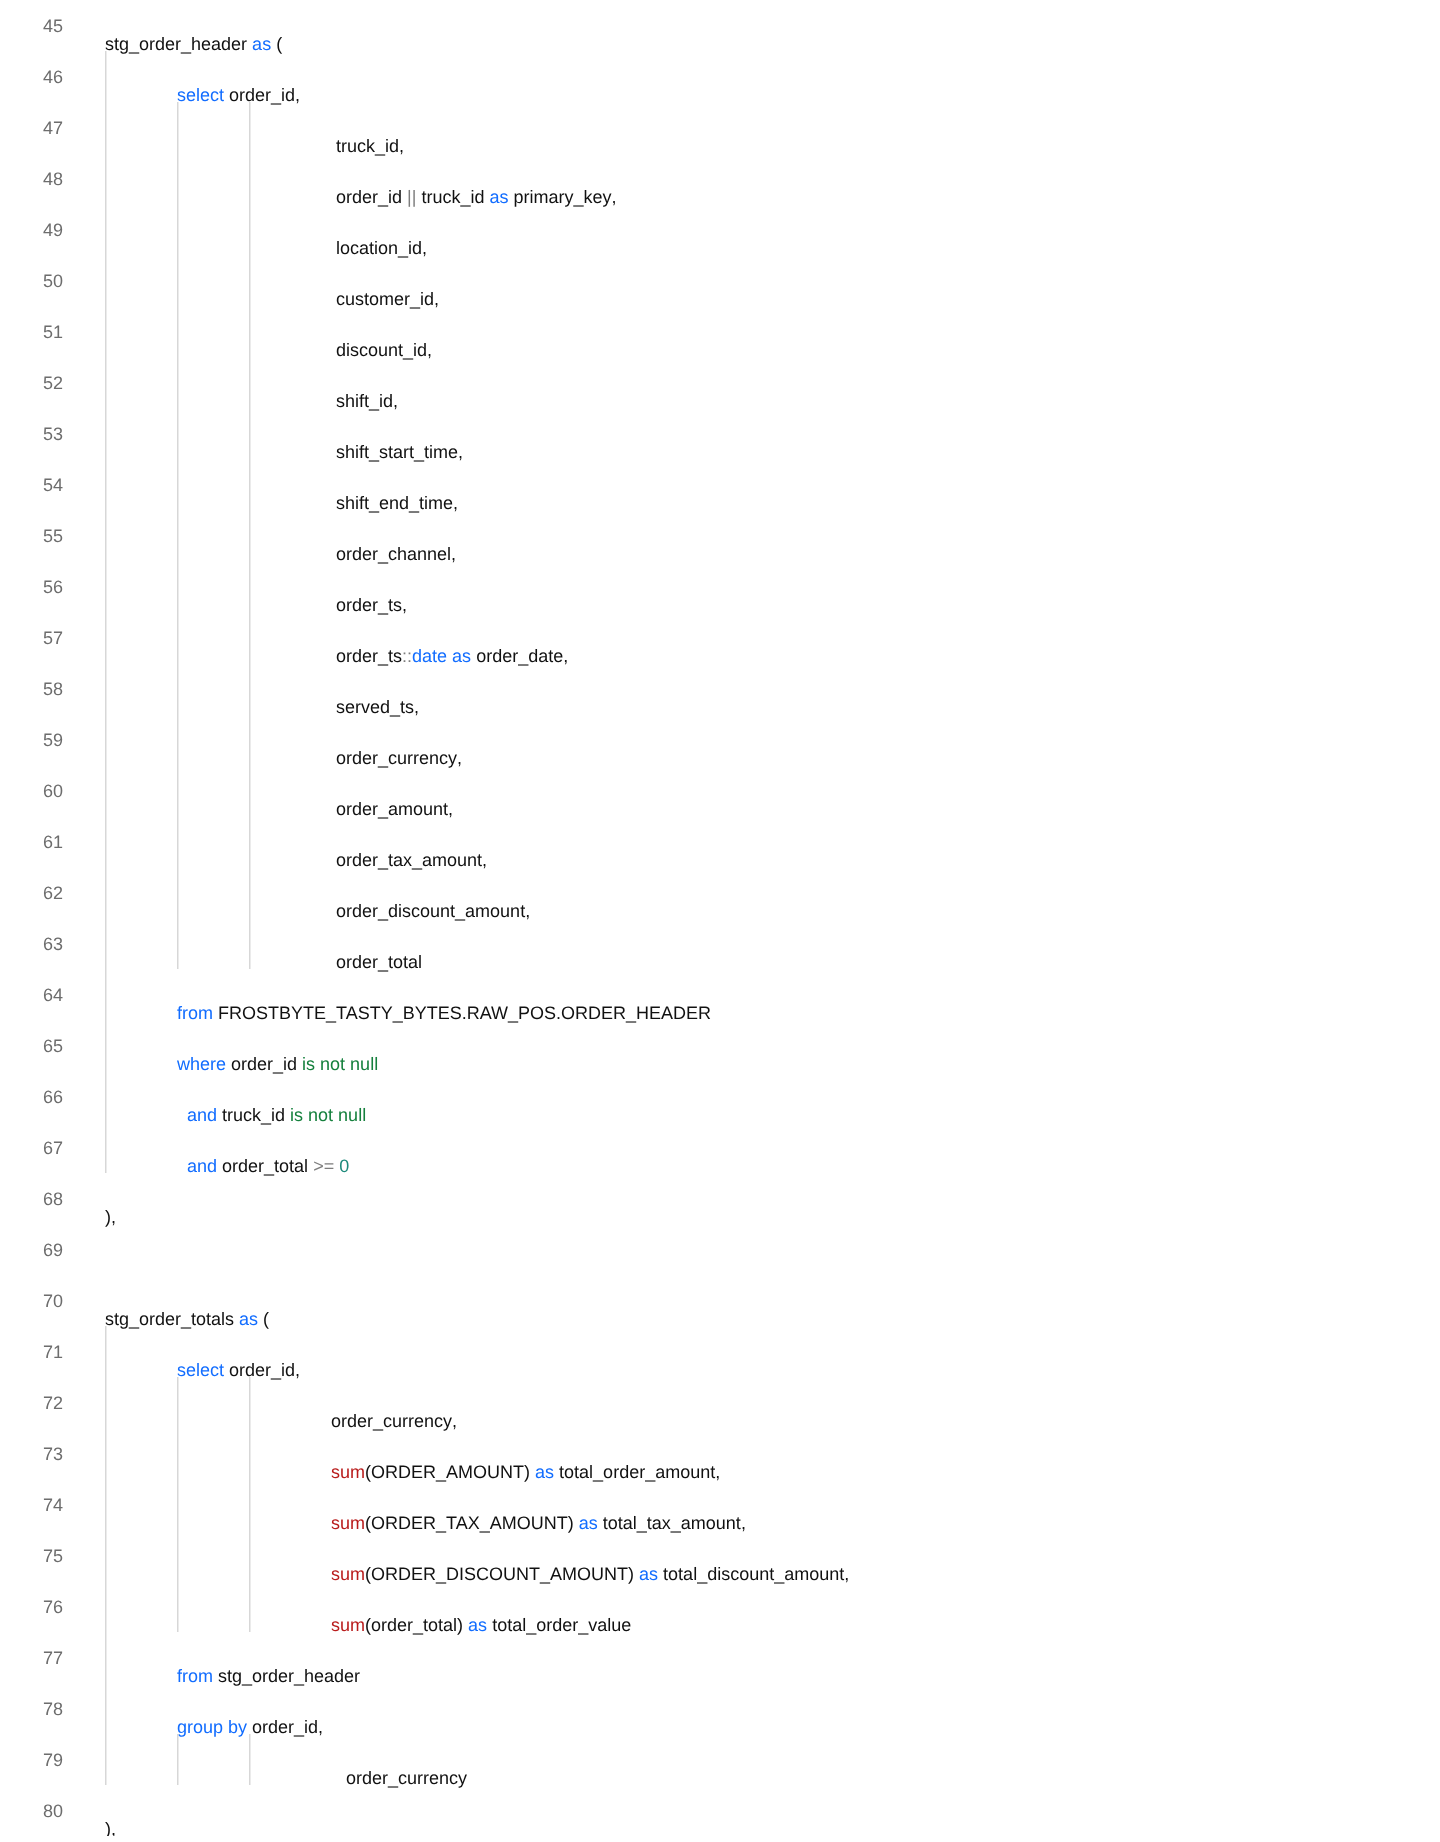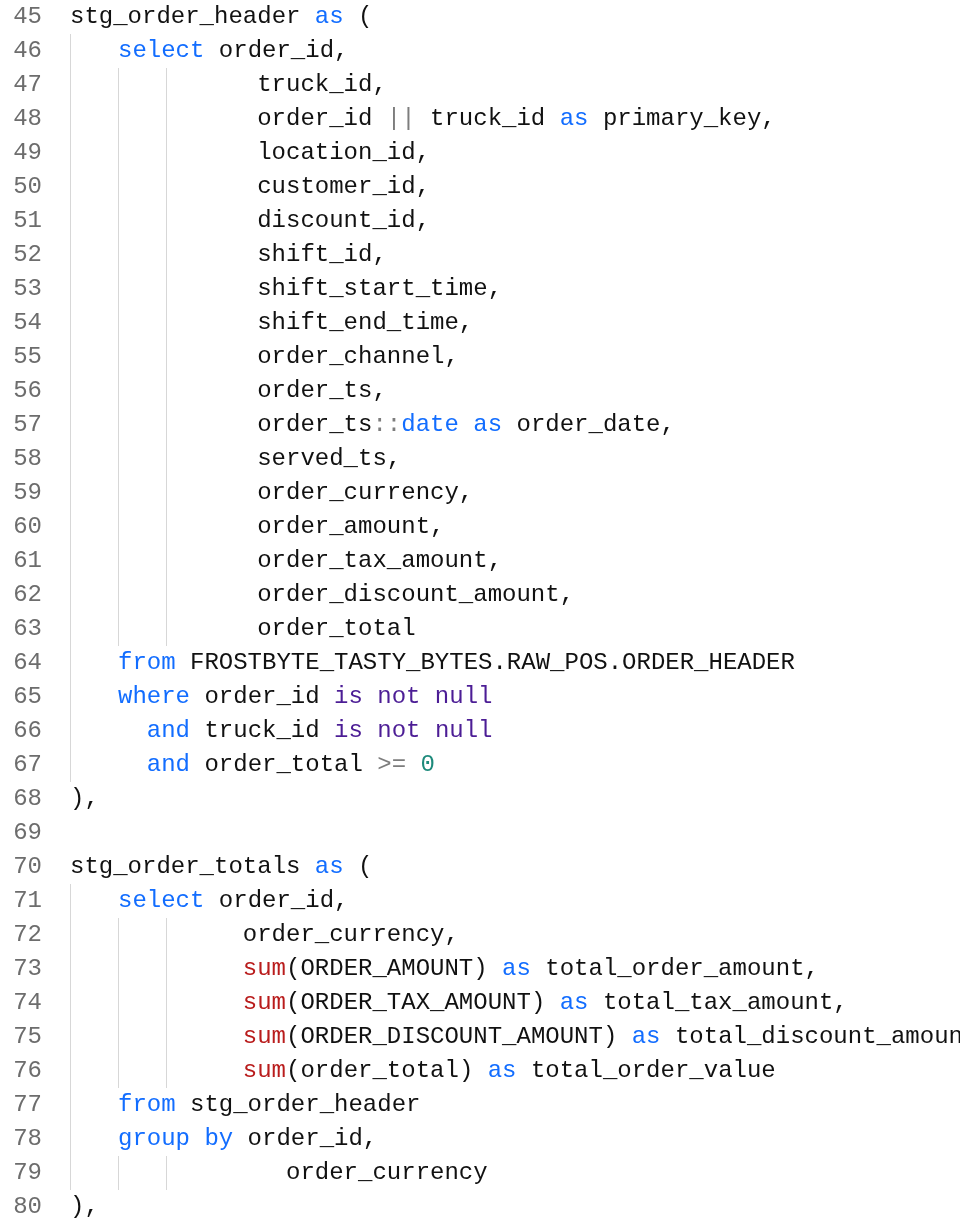--- a/index.html
+++ b/index.html
@@ -2,22 +2,22 @@
 <html><head>
 <meta charset="utf-8">
 <style>
   html, body {
     margin: 0;
     padding: 0;
     background: #ffffff;
     width: 960px;
   }
   .editor {
-    font-family: Liberation Mono, monospace;
-    font-size: 24px;
+    font-family: Liberation Sans, sans-serif;
+    font-size: 12px;
     line-height: 34px;
     white-space: pre;
     padding: 0;
     display: flex;
     flex-direction: column;
   }
   .line {
     display: flex;
     align-items: stretch;
     height: 34px;
@@ -37,27 +37,28 @@
   .guide {
     border-left: 1px solid #d7d7d7;
     display: inline-block;
     width: 48px;   
     height: 34px;
     box-sizing: border-box;
   }
   .code {
     white-space: pre;
     min-width: 0;
+    margin-top: 12px;
   }
   
   .kw   { color: #126dff;  font-weight: 500; }
   .fn   { color: #b91c1c; }
   .id   { color: #111; font-weight: 500; }
   .op   { color: #7d7d7d; }
   .num  { color: #1d8a7b;}
-  .nul  { color: #4c1d95; }
+  .nul  { color: #15803d; }
   .punc { color: #111; }
 </style>
 </head>
 <body>
 
 <div class="editor" id="editor">
 <div class="line"><div class="gutter">45</div><div class="guide-area"><span style="display: inline-block; width: 18px;"></span></div><div class="code"><span class="id">stg_order_header </span><span class="kw">as</span><span class="punc"> (</span></div></div><div class="line"><div class="gutter">46</div><div class="guide-area"><span style="display: inline-block; width: 18px;"></span><span class="guide"></span></div><div class="code"><span class="kw">select</span><span class="id"> order_id</span><span class="punc">,</span></div></div><div class="line"><div class="gutter">47</div><div class="guide-area"><span style="display: inline-block; width: 18px;"></span><span class="guide"></span><span class="guide"></span><span class="guide"></span></div><div class="code"><span class="id">   truck_id</span><span class="punc">,</span></div></div><div class="line"><div class="gutter">48</div><div class="guide-area"><span style="display: inline-block; width: 18px;"></span><span class="guide"></span><span class="guide"></span><span class="guide"></span></div><div class="code"><span class="id">   order_id </span><span class="op">||</span><span class="id"> truck_id </span><span class="kw">as</span><span class="id"> primary_key</span><span class="punc">,</span></div></div><div class="line"><div class="gutter">49</div><div class="guide-area"><span style="display: inline-block; width: 18px;"></span><span class="guide"></span><span class="guide"></span><span class="guide"></span></div><div class="code"><span class="id">   location_id</span><span class="punc">,</span></div></div><div class="line"><div class="gutter">50</div><div class="guide-area"><span style="display: inline-block; width: 18px;"></span><span class="guide"></span><span class="guide"></span><span class="guide"></span></div><div class="code"><span class="id">   customer_id</span><span class="punc">,</span></div></div><div class="line"><div class="gutter">51</div><div class="guide-area"><span style="display: inline-block; width: 18px;"></span><span class="guide"></span><span class="guide"></span><span class="guide"></span></div><div class="code"><span class="id">   discount_id</span><span class="punc">,</span></div></div><div class="line"><div class="gutter">52</div><div class="guide-area"><span style="display: inline-block; width: 18px;"></span><span class="guide"></span><span class="guide"></span><span class="guide"></span></div><div class="code"><span class="id">   shift_id</span><span class="punc">,</span></div></div><div class="line"><div class="gutter">53</div><div class="guide-area"><span style="display: inline-block; width: 18px;"></span><span class="guide"></span><span class="guide"></span><span class="guide"></span></div><div class="code"><span class="id">   shift_start_time</span><span class="punc">,</span></div></div><div class="line"><div class="gutter">54</div><div class="guide-area"><span style="display: inline-block; width: 18px;"></span><span class="guide"></span><span class="guide"></span><span class="guide"></span></div><div class="code"><span class="id">   shift_end_time</span><span class="punc">,</span></div></div><div class="line"><div class="gutter">55</div><div class="guide-area"><span style="display: inline-block; width: 18px;"></span><span class="guide"></span><span class="guide"></span><span class="guide"></span></div><div class="code"><span class="id">   order_channel</span><span class="punc">,</span></div></div><div class="line"><div class="gutter">56</div><div class="guide-area"><span style="display: inline-block; width: 18px;"></span><span class="guide"></span><span class="guide"></span><span class="guide"></span></div><div class="code"><span class="id">   order_ts</span><span class="punc">,</span></div></div><div class="line"><div class="gutter">57</div><div class="guide-area"><span style="display: inline-block; width: 18px;"></span><span class="guide"></span><span class="guide"></span><span class="guide"></span></div><div class="code"><span class="id">   order_ts</span><span class="op">::</span><span class="kw">date</span><span class="id"> </span><span class="kw">as</span><span class="id"> order_date</span><span class="punc">,</span></div></div><div class="line"><div class="gutter">58</div><div class="guide-area"><span style="display: inline-block; width: 18px;"></span><span class="guide"></span><span class="guide"></span><span class="guide"></span></div><div class="code"><span class="id">   served_ts</span><span class="punc">,</span></div></div><div class="line"><div class="gutter">59</div><div class="guide-area"><span style="display: inline-block; width: 18px;"></span><span class="guide"></span><span class="guide"></span><span class="guide"></span></div><div class="code"><span class="id">   order_currency</span><span class="punc">,</span></div></div><div class="line"><div class="gutter">60</div><div class="guide-area"><span style="display: inline-block; width: 18px;"></span><span class="guide"></span><span class="guide"></span><span class="guide"></span></div><div class="code"><span class="id">   order_amount</span><span class="punc">,</span></div></div><div class="line"><div class="gutter">61</div><div class="guide-area"><span style="display: inline-block; width: 18px;"></span><span class="guide"></span><span class="guide"></span><span class="guide"></span></div><div class="code"><span class="id">   order_tax_amount</span><span class="punc">,</span></div></div><div class="line"><div class="gutter">62</div><div class="guide-area"><span style="display: inline-block; width: 18px;"></span><span class="guide"></span><span class="guide"></span><span class="guide"></span></div><div class="code"><span class="id">   order_discount_amount</span><span class="punc">,</span></div></div><div class="line"><div class="gutter">63</div><div class="guide-area"><span style="display: inline-block; width: 18px;"></span><span class="guide"></span><span class="guide"></span><span class="guide"></span></div><div class="code"><span class="id">   order_total</span></div></div><div class="line"><div class="gutter">64</div><div class="guide-area"><span style="display: inline-block; width: 18px;"></span><span class="guide"></span></div><div class="code"><span class="kw">from</span><span class="id"> FROSTBYTE_TASTY_BYTES.RAW_POS.ORDER_HEADER</span></div></div><div class="line"><div class="gutter">65</div><div class="guide-area"><span style="display: inline-block; width: 18px;"></span><span class="guide"></span></div><div class="code"><span class="kw">where</span><span class="id"> order_id </span><span class="nul">is not null</span></div></div><div class="line"><div class="gutter">66</div><div class="guide-area"><span style="display: inline-block; width: 18px;"></span><span class="guide"></span></div><div class="code"><span class="id">  </span><span class="kw">and</span><span class="id"> truck_id </span><span class="nul">is not null</span></div></div><div class="line"><div class="gutter">67</div><div class="guide-area"><span style="display: inline-block; width: 18px;"></span><span class="guide"></span></div><div class="code"><span class="id">  </span><span class="kw">and</span><span class="id"> order_total </span><span class="op">&gt;=</span><span class="id"> </span><span class="num">0</span></div></div><div class="line"><div class="gutter">68</div><div class="guide-area"><span style="display: inline-block; width: 18px;"></span></div><div class="code"><span class="punc">),</span></div></div><div class="line"><div class="gutter">69</div><div class="guide-area"><span style="display: inline-block; width: 18px;"></span></div><div class="code"><span class="id"></span></div></div><div class="line"><div class="gutter">70</div><div class="guide-area"><span style="display: inline-block; width: 18px;"></span></div><div class="code"><span class="id">stg_order_totals </span><span class="kw">as</span><span class="punc"> (</span></div></div><div class="line"><div class="gutter">71</div><div class="guide-area"><span style="display: inline-block; width: 18px;"></span><span class="guide"></span></div><div class="code"><span class="kw">select</span><span class="id"> order_id</span><span class="punc">,</span></div></div><div class="line"><div class="gutter">72</div><div class="guide-area"><span style="display: inline-block; width: 18px;"></span><span class="guide"></span><span class="guide"></span><span class="guide"></span></div><div class="code"><span class="id">  order_currency</span><span class="punc">,</span></div></div><div class="line"><div class="gutter">73</div><div class="guide-area"><span style="display: inline-block; width: 18px;"></span><span class="guide"></span><span class="guide"></span><span class="guide"></span></div><div class="code"><span class="id">  </span><span class="fn">sum</span><span class="punc">(</span><span class="id">ORDER_AMOUNT</span><span class="punc">) </span><span class="kw">as</span><span class="id"> total_order_amount</span><span class="punc">,</span></div></div><div class="line"><div class="gutter">74</div><div class="guide-area"><span style="display: inline-block; width: 18px;"></span><span class="guide"></span><span class="guide"></span><span class="guide"></span></div><div class="code"><span class="id">  </span><span class="fn">sum</span><span class="punc">(</span><span class="id">ORDER_TAX_AMOUNT</span><span class="punc">) </span><span class="kw">as</span><span class="id"> total_tax_amount</span><span class="punc">,</span></div></div><div class="line"><div class="gutter">75</div><div class="guide-area"><span style="display: inline-block; width: 18px;"></span><span class="guide"></span><span class="guide"></span><span class="guide"></span></div><div class="code"><span class="id">  </span><span class="fn">sum</span><span class="punc">(</span><span class="id">ORDER_DISCOUNT_AMOUNT</span><span class="punc">) </span><span class="kw">as</span><span class="id"> total_discount_amount</span><span class="punc">,</span></div></div><div class="line"><div class="gutter">76</div><div class="guide-area"><span style="display: inline-block; width: 18px;"></span><span class="guide"></span><span class="guide"></span><span class="guide"></span></div><div class="code"><span class="id">  </span><span class="fn">sum</span><span class="punc">(</span><span class="id">order_total</span><span class="punc">) </span><span class="kw">as</span><span class="id"> total_order_value</span></div></div><div class="line"><div class="gutter">77</div><div class="guide-area"><span style="display: inline-block; width: 18px;"></span><span class="guide"></span></div><div class="code"><span class="kw">from</span><span class="id"> stg_order_header</span></div></div><div class="line"><div class="gutter">78</div><div class="guide-area"><span style="display: inline-block; width: 18px;"></span><span class="guide"></span></div><div class="code"><span class="kw">group by</span><span class="id"> order_id</span><span class="punc">,</span></div></div><div class="line"><div class="gutter">79</div><div class="guide-area"><span style="display: inline-block; width: 18px;"></span><span class="guide"></span><span class="guide"></span><span class="guide"></span></div><div class="code"><span class="id">     order_currency</span></div></div><div class="line"><div class="gutter">80</div><div class="guide-area"><span style="display: inline-block; width: 18px;"></span></div><div class="code"><span class="punc">),</span></div></div></div>
 
 </body></html>

